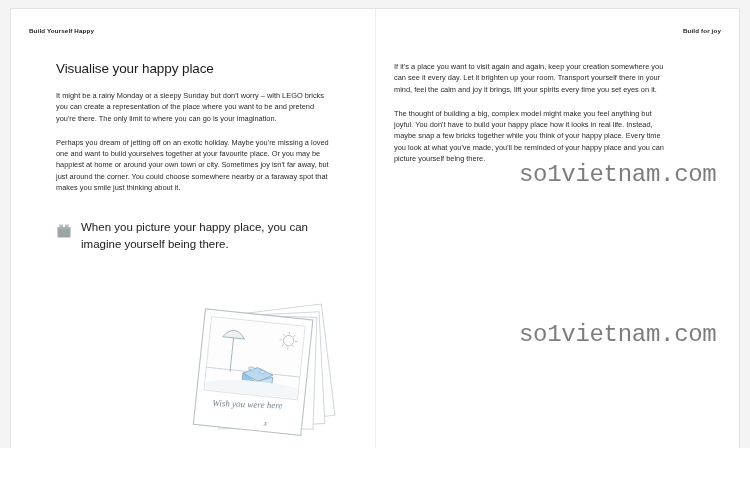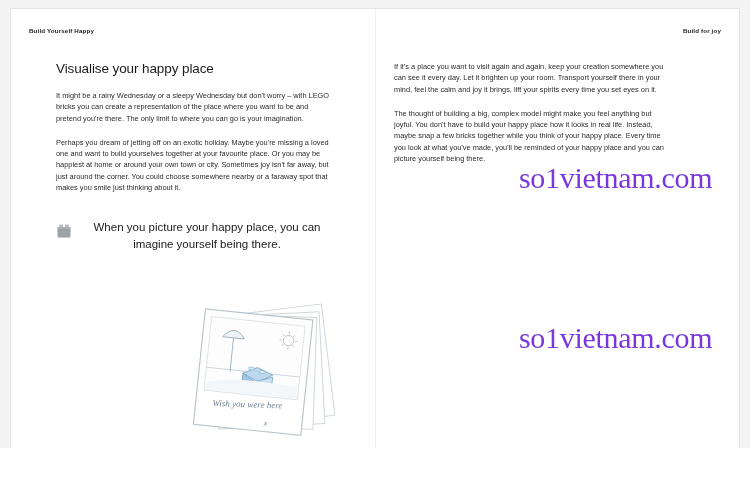--- a/index.html
+++ b/index.html
@@ -78,21 +78,20 @@
     line-height: 11.3px;
     color: #2a2a2a;
     text-align: left;
   }
 
   .pullquote {
     margin-top: 26px;
     display: flex;
     align-items: flex-start;
     gap: 9px;
-    text-align: center;
   }
   .brick-icon {
     flex: 0 0 auto;
     margin-top: 3px;
   }
   .pullquote-text {
     font-size: 11.5px;
     line-height: 17px;
     color: #1a1a1a;
   }
@@ -100,23 +99,23 @@
   .photo-art {
     position: absolute;
     left: 150px;
     bottom: 28px;
     width: 230px;
     height: 160px;
   }
 
   .watermark {
     position: absolute;
-    color: #6d28d9;
-    font-family: Liberation Serif, serif;
-    font-size: 30px;
+    color: #737373;
+    font-family: Liberation Mono, monospace;
+    font-size: 24px;
     font-weight: normal;
     letter-spacing: -0.3px;
     white-space: nowrap;
     opacity: 0.92;
   }
   .watermark.wm1 {
     left: 508px;
     top: 152px;
   }
   .watermark.wm2 {
@@ -133,21 +132,21 @@
     <div class="gutter"></div>
 
     <div class="running-head left">Build Yourself Happy</div>
     <div class="running-head right">Build for joy</div>
 
     <div class="folio left">68</div>
     <div class="folio right">69</div>
 
     <div class="col left">
       <h1 class="heading">Visualise your happy place</h1>
-      <p class="body">It might be a rainy Wednesday or a sleepy Wednesday but don't worry – with LEGO bricks you can create a representation of the place where you want to be and pretend you're there. The only limit to where you can go is your imagination.</p>
+      <p class="body">It might be a rainy Monday or a sleepy Sunday but don't worry – with LEGO bricks you can create a representation of the place where you want to be and pretend you're there. The only limit to where you can go is your imagination.</p>
       <p class="body">Perhaps you dream of jetting off on an exotic holiday. Maybe you're missing a loved one and want to build yourselves together at your favourite place. Or you may be happiest at home or around your own town or city. Sometimes joy isn't far away, but just around the corner. You could choose somewhere nearby or a faraway spot that makes you smile just thinking about it.</p>
 
       <div class="pullquote">
         <span class="brick-icon">
           <svg width="16" height="17" viewBox="0 0 16 17">
             <rect x="1.5" y="5" width="13" height="10.5" rx="1" fill="#9aa3a8"></rect>
             <rect x="3.2" y="2.6" width="4" height="3" rx="1" fill="#b6bdc1"></rect>
             <rect x="8.8" y="2.6" width="4" height="3" rx="1" fill="#b6bdc1"></rect>
             <rect x="1.5" y="5" width="13" height="2" fill="#aab1b5"></rect>
           </svg>

